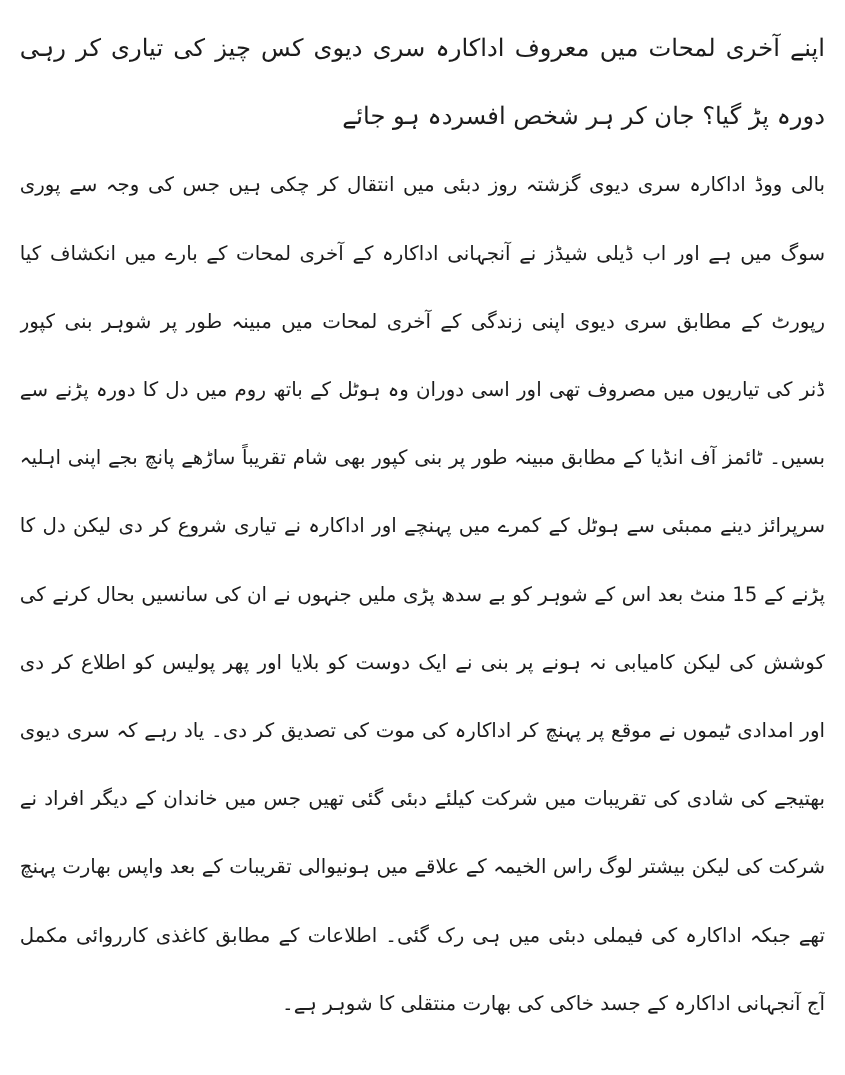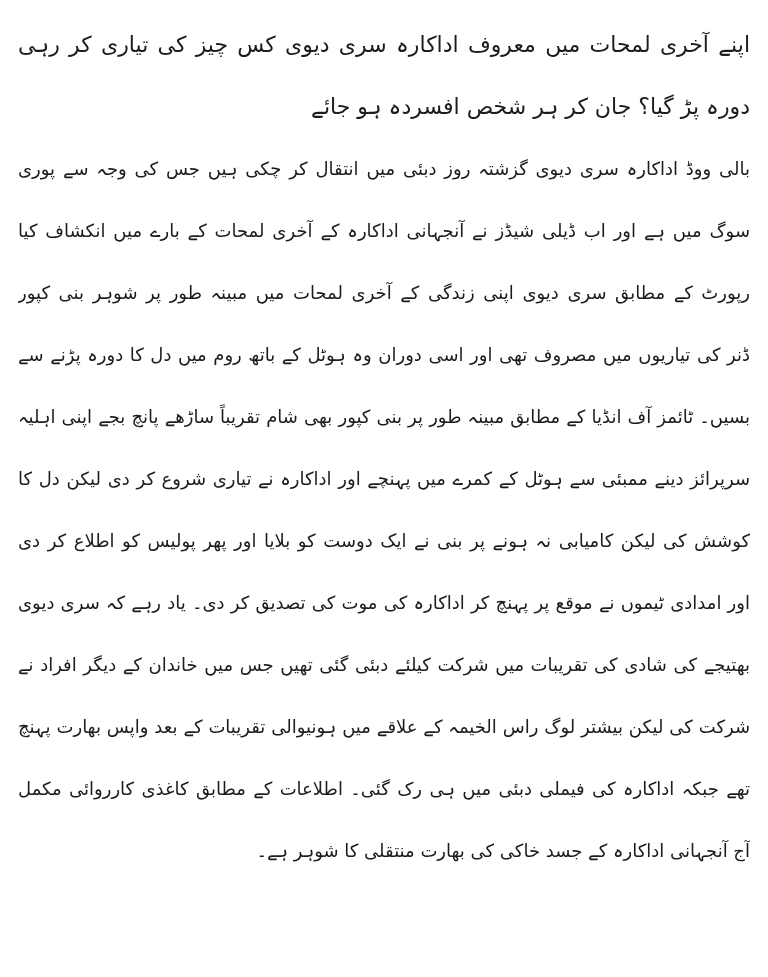--- a/index.html
+++ b/index.html
@@ -50,20 +50,21 @@
     <div class="line short">دورہ پڑ گیا؟ جان کر ہر شخص افسردہ ہو جائے</div>
   </div>
 
   <div class="body-text">
     <div class="line">بالی ووڈ اداکارہ سری دیوی گزشتہ روز دبئی میں انتقال کر چکی ہیں جس کی وجہ سے پوری بھارتی فلمی انڈسٹری</div>
     <div class="line">سوگ میں ہے اور اب ڈیلی شیڈز نے آنجہانی اداکارہ کے آخری لمحات کے بارے میں انکشاف کیا ہے۔</div>
     <div class="line">رپورٹ کے مطابق سری دیوی اپنی زندگی کے آخری لمحات میں مبینہ طور پر شوہر بنی کپور کیساتھ سرپراز</div>
     <div class="line">ڈنر کی تیاریوں میں مصروف تھی اور اسی دوران وہ ہوٹل کے باتھ روم میں دل کا دورہ پڑنے سے چل</div>
     <div class="line">بسیں۔ ٹائمز آف انڈیا کے مطابق مبینہ طور پر بنی کپور بھی شام تقریباً ساڑھے پانچ بجے اپنی اہلیہ کو</div>
     <div class="line">سرپرائز دینے ممبئی سے ہوٹل کے کمرے میں پہنچے اور اداکارہ نے تیاری شروع کر دی لیکن دل کا دورہ</div>
+    <div class="line">پڑنے کے 15 منٹ بعد اس کے شوہر کو بے سدھ پڑی ملیں جنہوں نے ان کی سانسیں بحال کرنے کی</div>
     <div class="line">کوشش کی لیکن کامیابی نہ ہونے پر بنی نے ایک دوست کو بلایا اور پھر پولیس کو اطلاع کر دی گئی۔ پولیس</div>
     <div class="line">اور امدادی ٹیموں نے موقع پر پہنچ کر اداکارہ کی موت کی تصدیق کر دی۔ یاد رہے کہ سری دیوی اپنے</div>
     <div class="line">بھتیجے کی شادی کی تقریبات میں شرکت کیلئے دبئی گئی تھیں جس میں خاندان کے دیگر افراد نے بھی</div>
     <div class="line">شرکت کی لیکن بیشتر لوگ راس الخیمہ کے علاقے میں ہونیوالی تقریبات کے بعد واپس بھارت پہنچ آئے</div>
     <div class="line">تھے جبکہ اداکارہ کی فیملی دبئی میں ہی رک گئی۔ اطلاعات کے مطابق کاغذی کارروائی مکمل ہونے کے بعد</div>
     <div class="line short">آج آنجہانی اداکارہ کے جسد خاکی کی بھارت منتقلی کا شوہر ہے۔</div>
   </div>
 
 </div>
 

